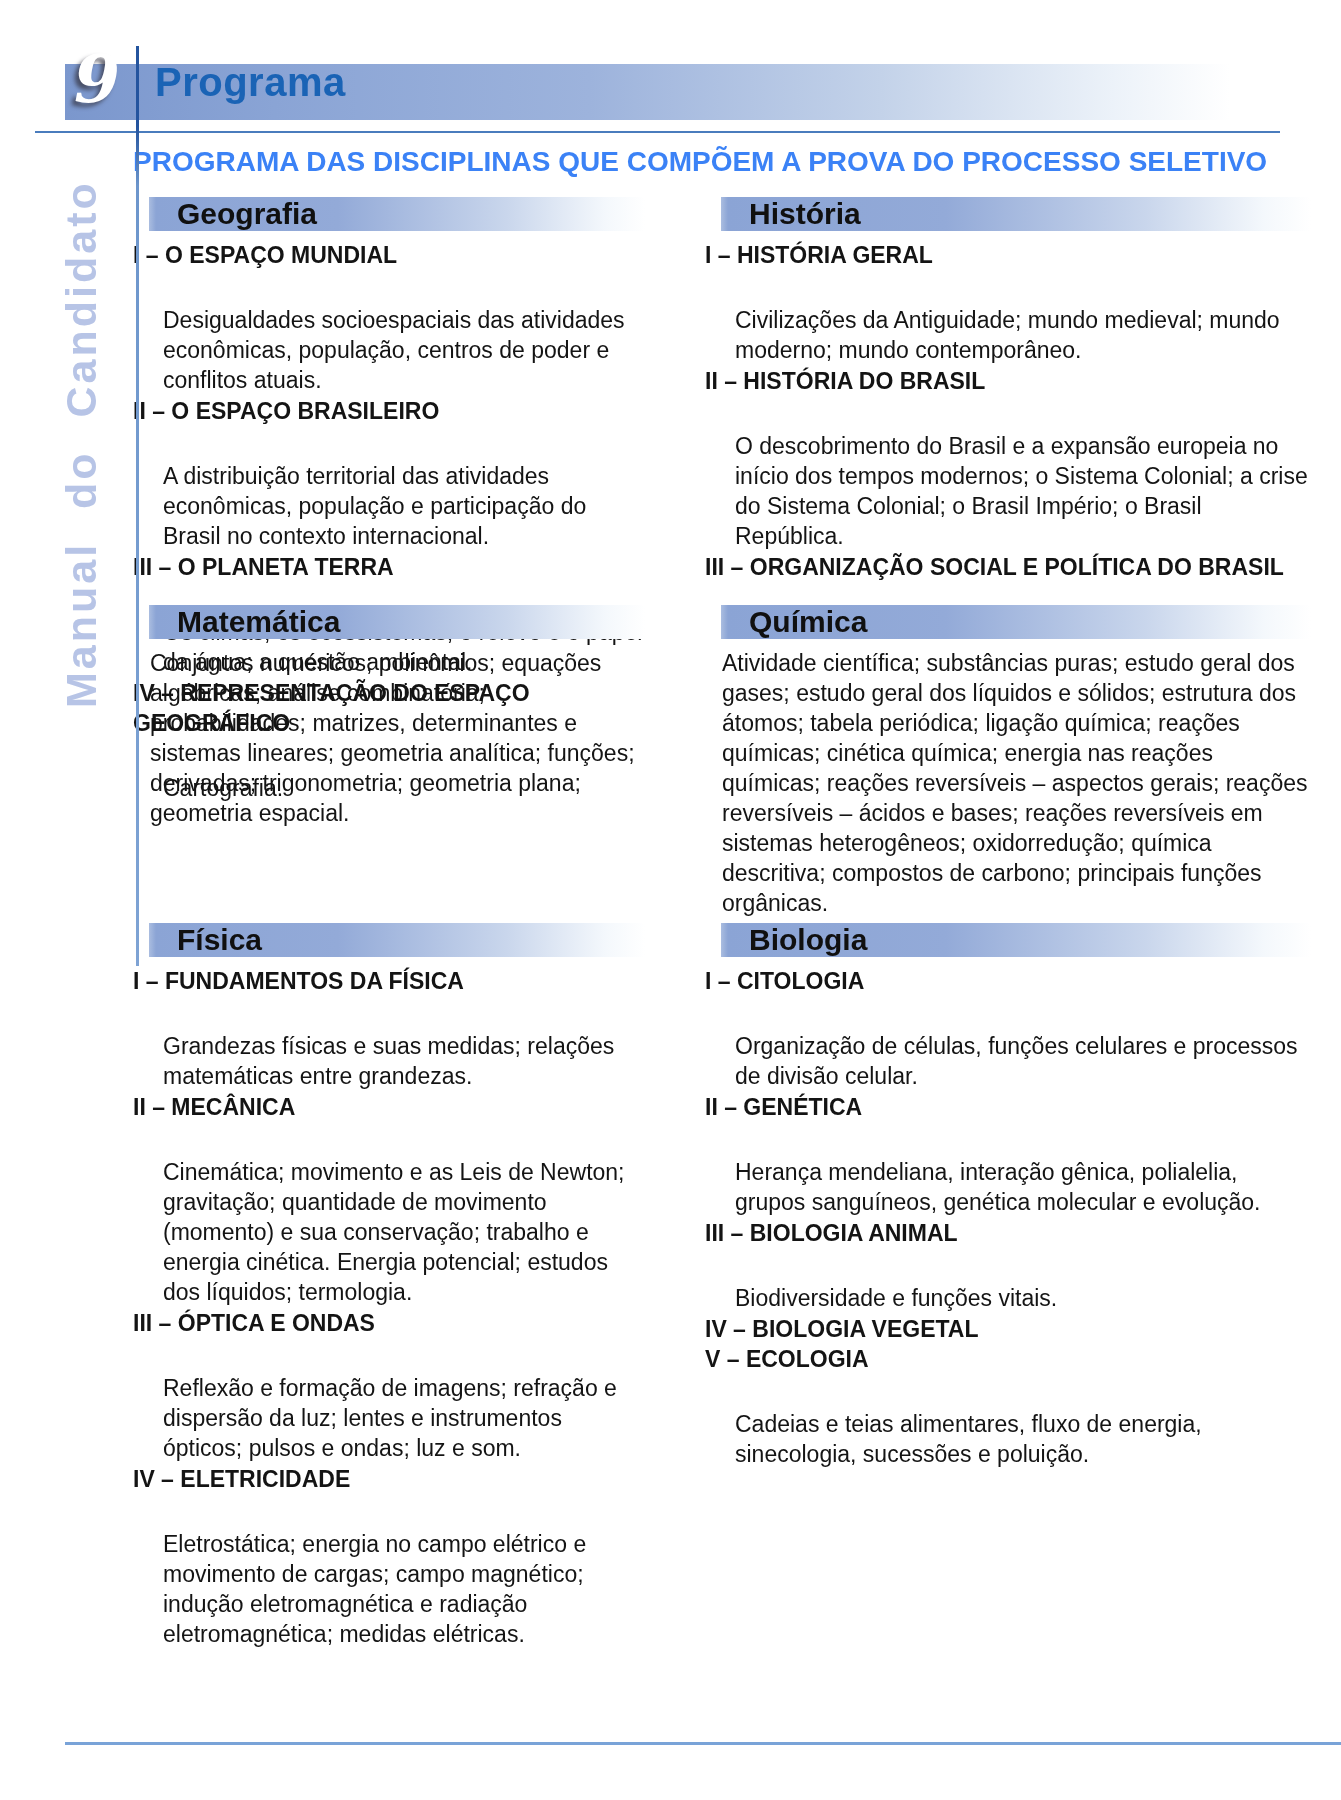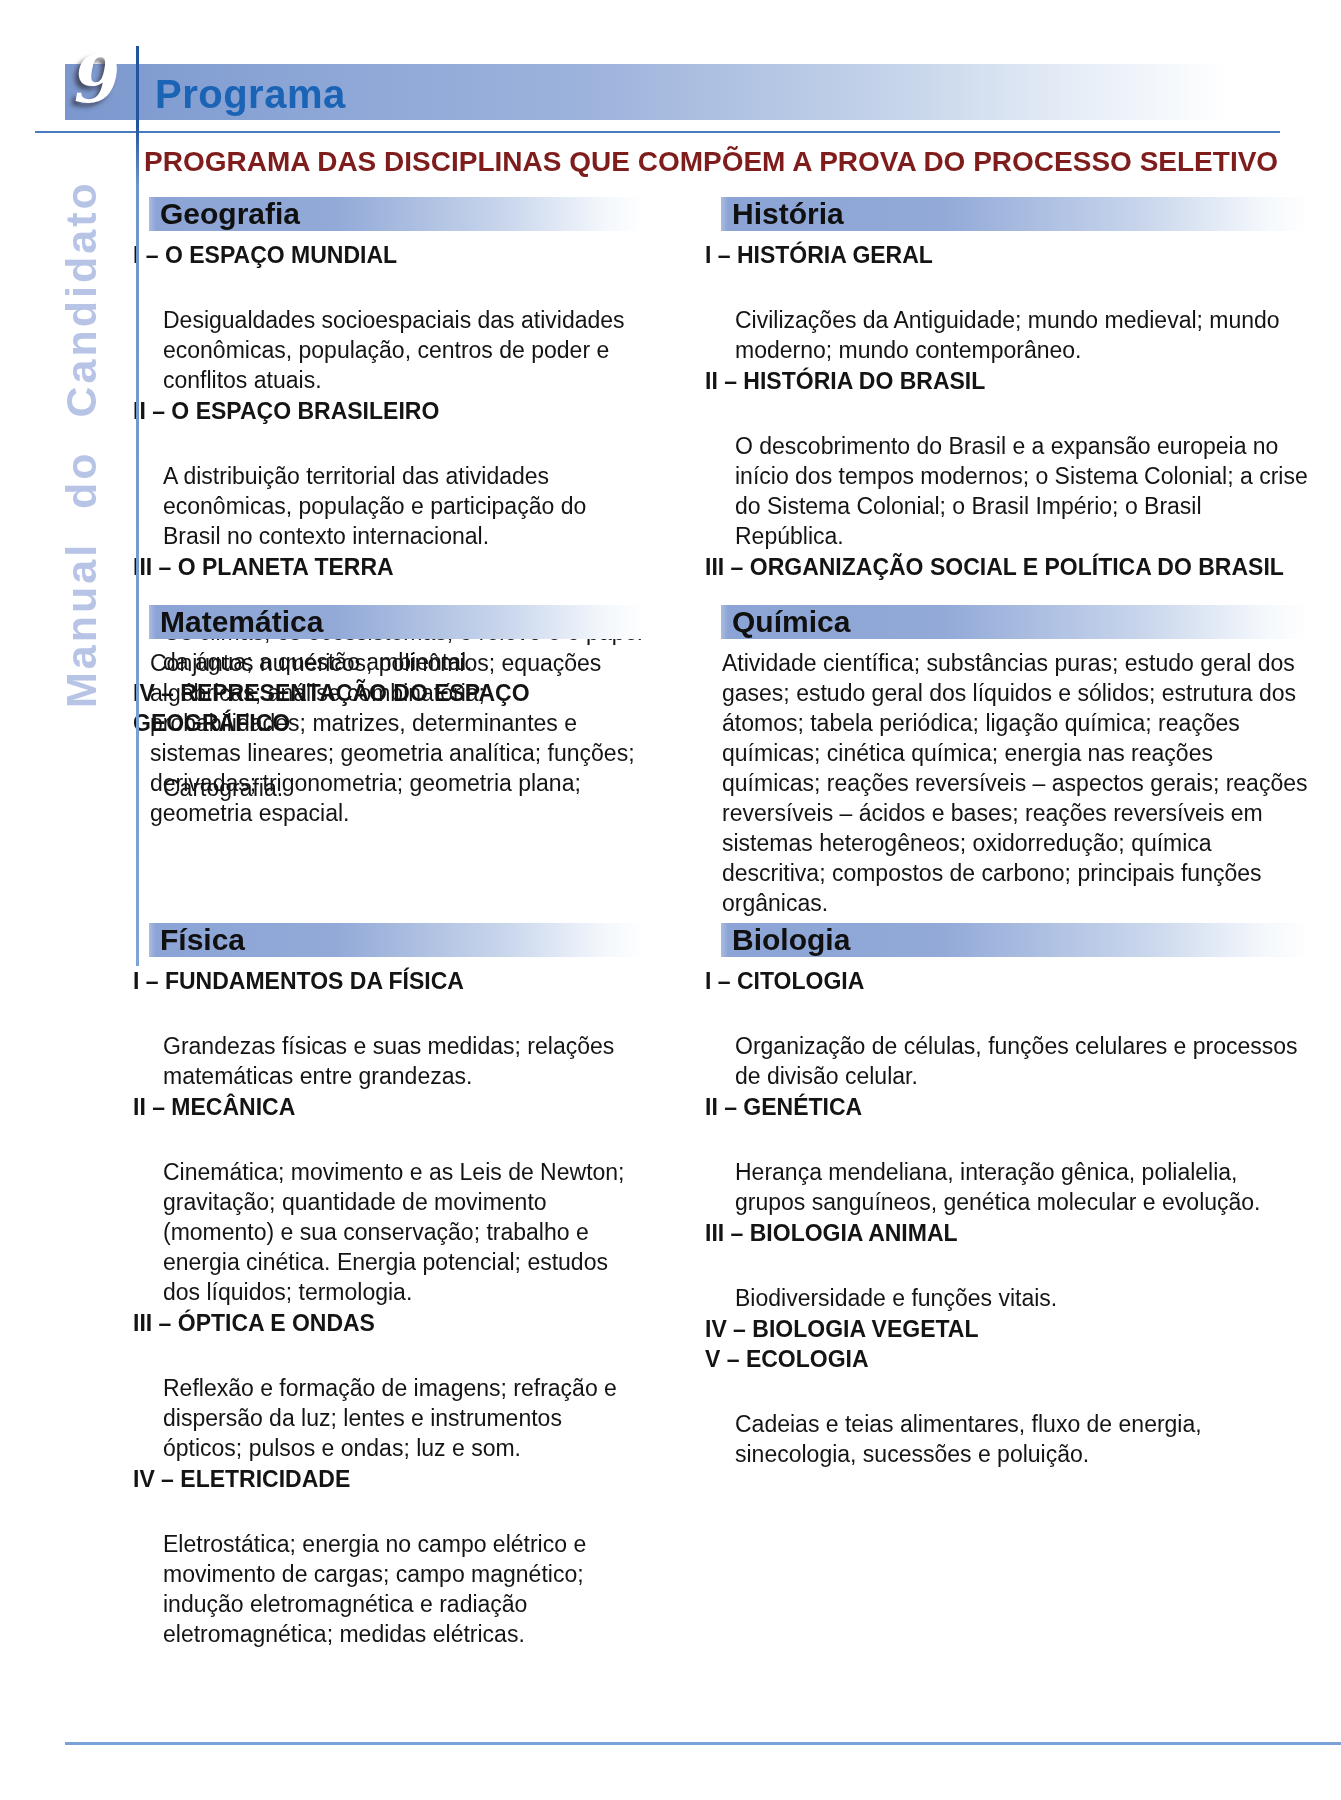--- a/index.html
+++ b/index.html
@@ -25,21 +25,21 @@
     color:#ffffff;
     text-shadow:-4px 4px 4px rgba(55,55,70,0.75);
     z-index:3;
   }
   .vertical-rule {
     position:absolute; left:136px; top:46px; width:3px; height:920px;
     background:linear-gradient(to bottom,#24549e 0px,#24549e 80px,#6d96cc 140px,#7ea3d4 100%);
     z-index:2;
   }
   .chapter-title {
-    position:absolute; left:155px; top:72px;
+    position:absolute; left:155px; top:60px;
     font-size:40px; font-weight:bold; letter-spacing:0.5px;
     color:#1a63b5;
     z-index:3;
   }
   .header-rule {
     position:absolute; left:35px; top:131px; width:1245px; height:2px;
     background:#4a7cbd;
   }
   
   .sidebar-text {
@@ -47,35 +47,34 @@
     transform:rotate(-90deg); transform-origin:0 0;
     white-space:nowrap;
     font-size:43px; font-weight:bold;
     letter-spacing:3px; word-spacing:18px;
     color:#b7c4e6;
   }
   
   .main-title {
     position:absolute; left:133px; top:146px;
     font-size:28px; font-weight:bold; white-space:nowrap;
-    color:#7f1d1d;
-    margin-left:11px;
+    color:#3b82f6;
   }
   
   .block { position:absolute; }
   .block.col-left  { left:133px; width:512px; }
   .block.col-right { left:705px; width:606px; }
   .block.row-1 { top:197px; }
   .block.row-2 { top:605px; }
   .block.row-3 { top:923px; }
   .section-bar {
     height:34px; margin-left:16px;
     background:linear-gradient(to right,#aabde0 0px,#8ba4d5 7px,#93aad8 38%,#c9d6ec 72%,#f4f8fc 92%,#ffffff 100%);
     display:flex; align-items:center;
-    padding-left:11px;
+    padding-left:28px;
   }
   .section-title {
     font-size:30px; font-weight:bold; color:#101010;
   }
   .section-body { margin-top:9px; font-size:23px; line-height:30px; }
   .item-heading { font-weight:bold; }
   .item-text    { margin-left:30px; margin-bottom:1px;margin-top:35px; }
   .section-paragraph { margin-left:17px; }
   
   .footer-rule {

